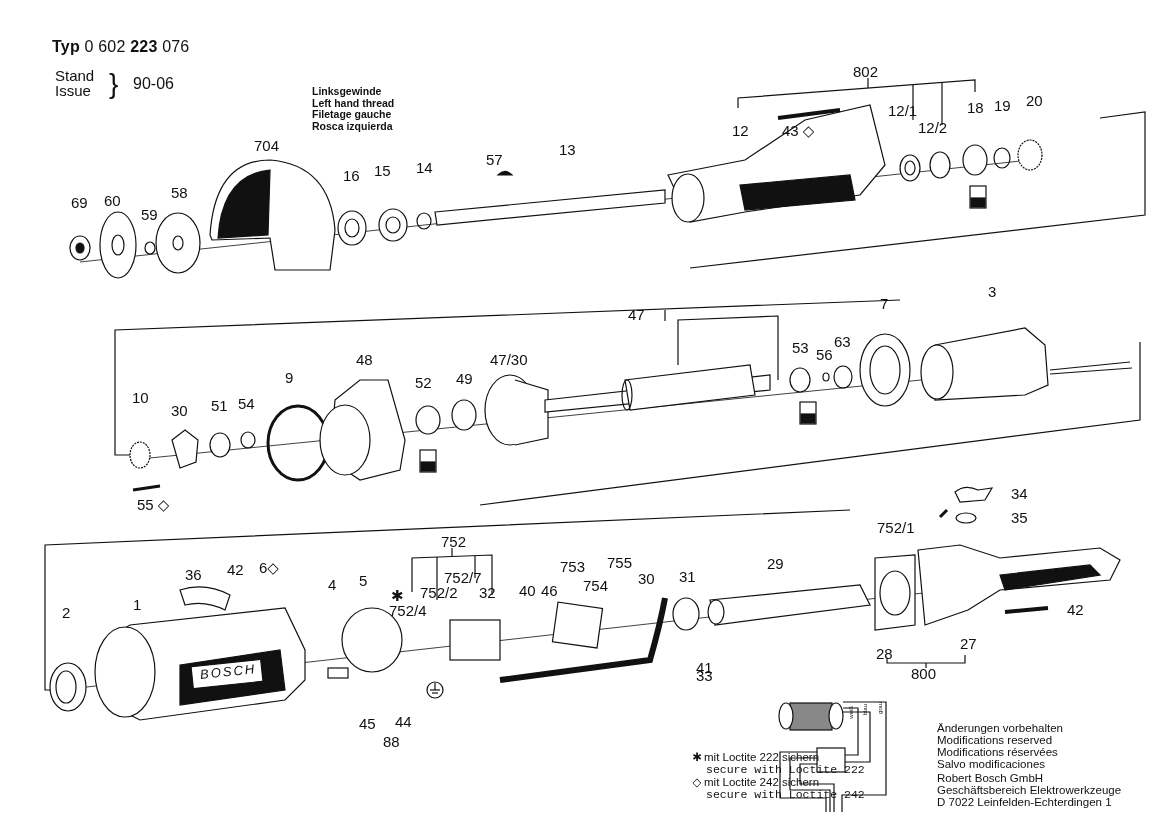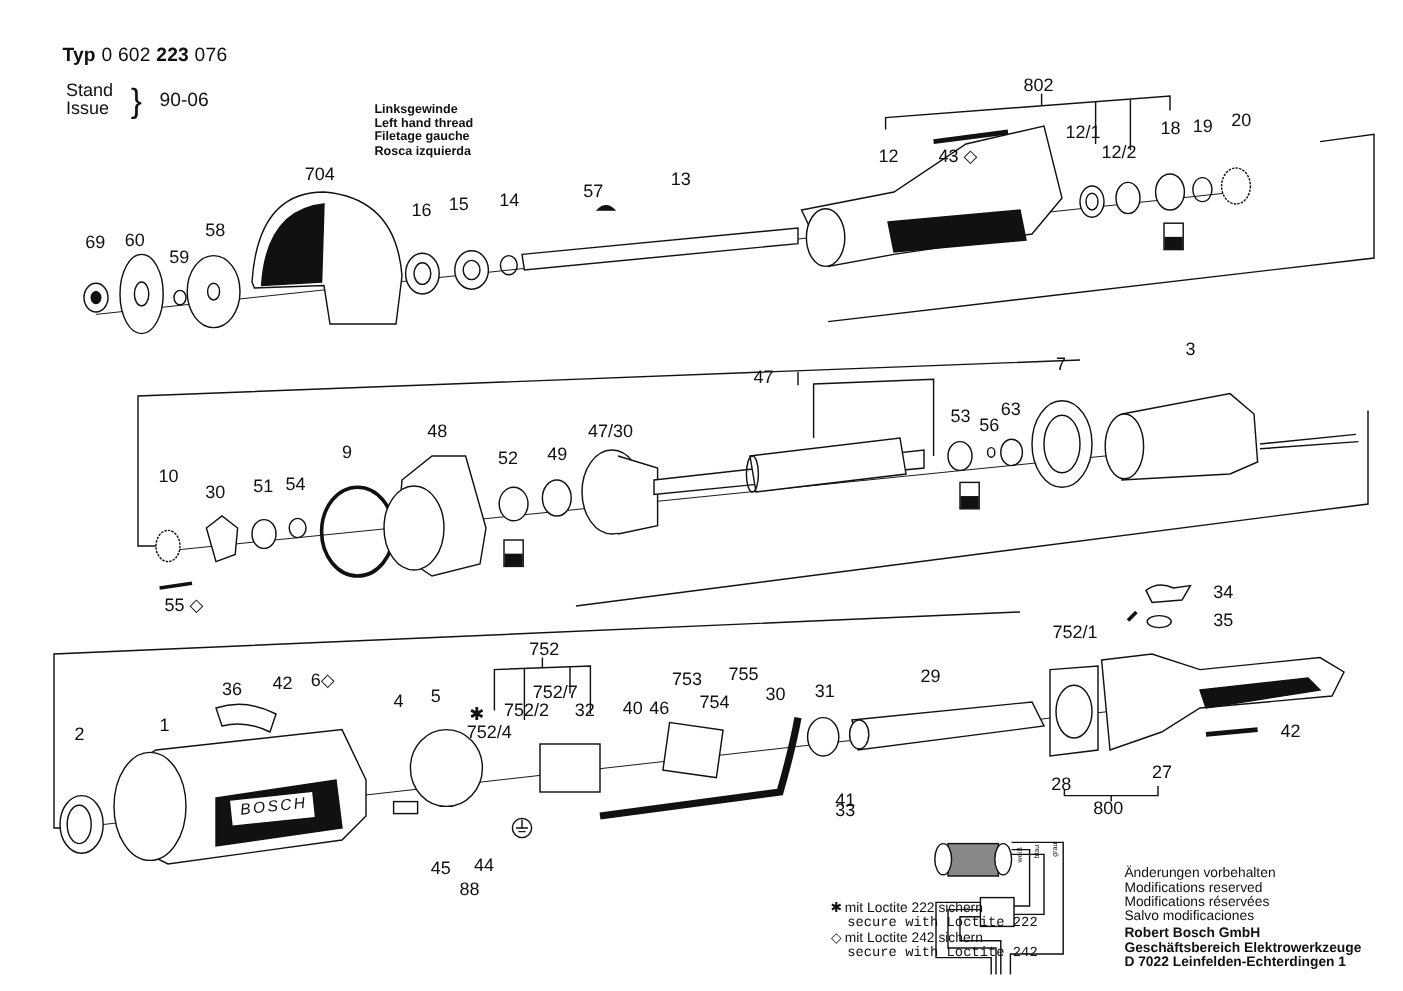--- a/index.html
+++ b/index.html
@@ -10,21 +10,21 @@
   .title b { font-weight: bold; }
   .issue { left: 55px; top: 68px; font-size: 15px; line-height: 15px; }
   .issue .brace { position: absolute; left: 54px; top: 2px; font-size: 28px; line-height: 28px; }
   .issue .date { position: absolute; left: 78px; top: 8px; font-size: 16px; white-space: nowrap; }
   .lht { left: 312px; top: 86px; font-size: 10.5px; font-weight: bold; line-height: 11.5px; white-space: nowrap; }
   .label { font-size: 15px; font-weight: normal; white-space: nowrap; line-height: 15px; }
   .legend { left: 690px; top: 751px; font-size: 11.5px; line-height: 12.5px; white-space: nowrap; }
   .legend .sym { display: inline-block; width: 14px; text-align: center; }
   .legend .ind { padding-left: 16px; font-family: Liberation Mono, monospace; }
   .notes { left: 937px; top: 722px; font-size: 11.5px; line-height: 12px; white-space: nowrap; }
-  .notes .b { font-weight: bold; }
+  .notes .b { font-weight: normal; }
   svg#diagram { position: absolute; left: 0; top: 0; }
   .wire-label { font-size: 6px; writing-mode: vertical-rl; transform: rotate(180deg); }
 </style>
 </head>
 <body>
 
 <div class="abs title">
   <b>Typ</b>
   <span>0 602</span>
   <b>223</b>

